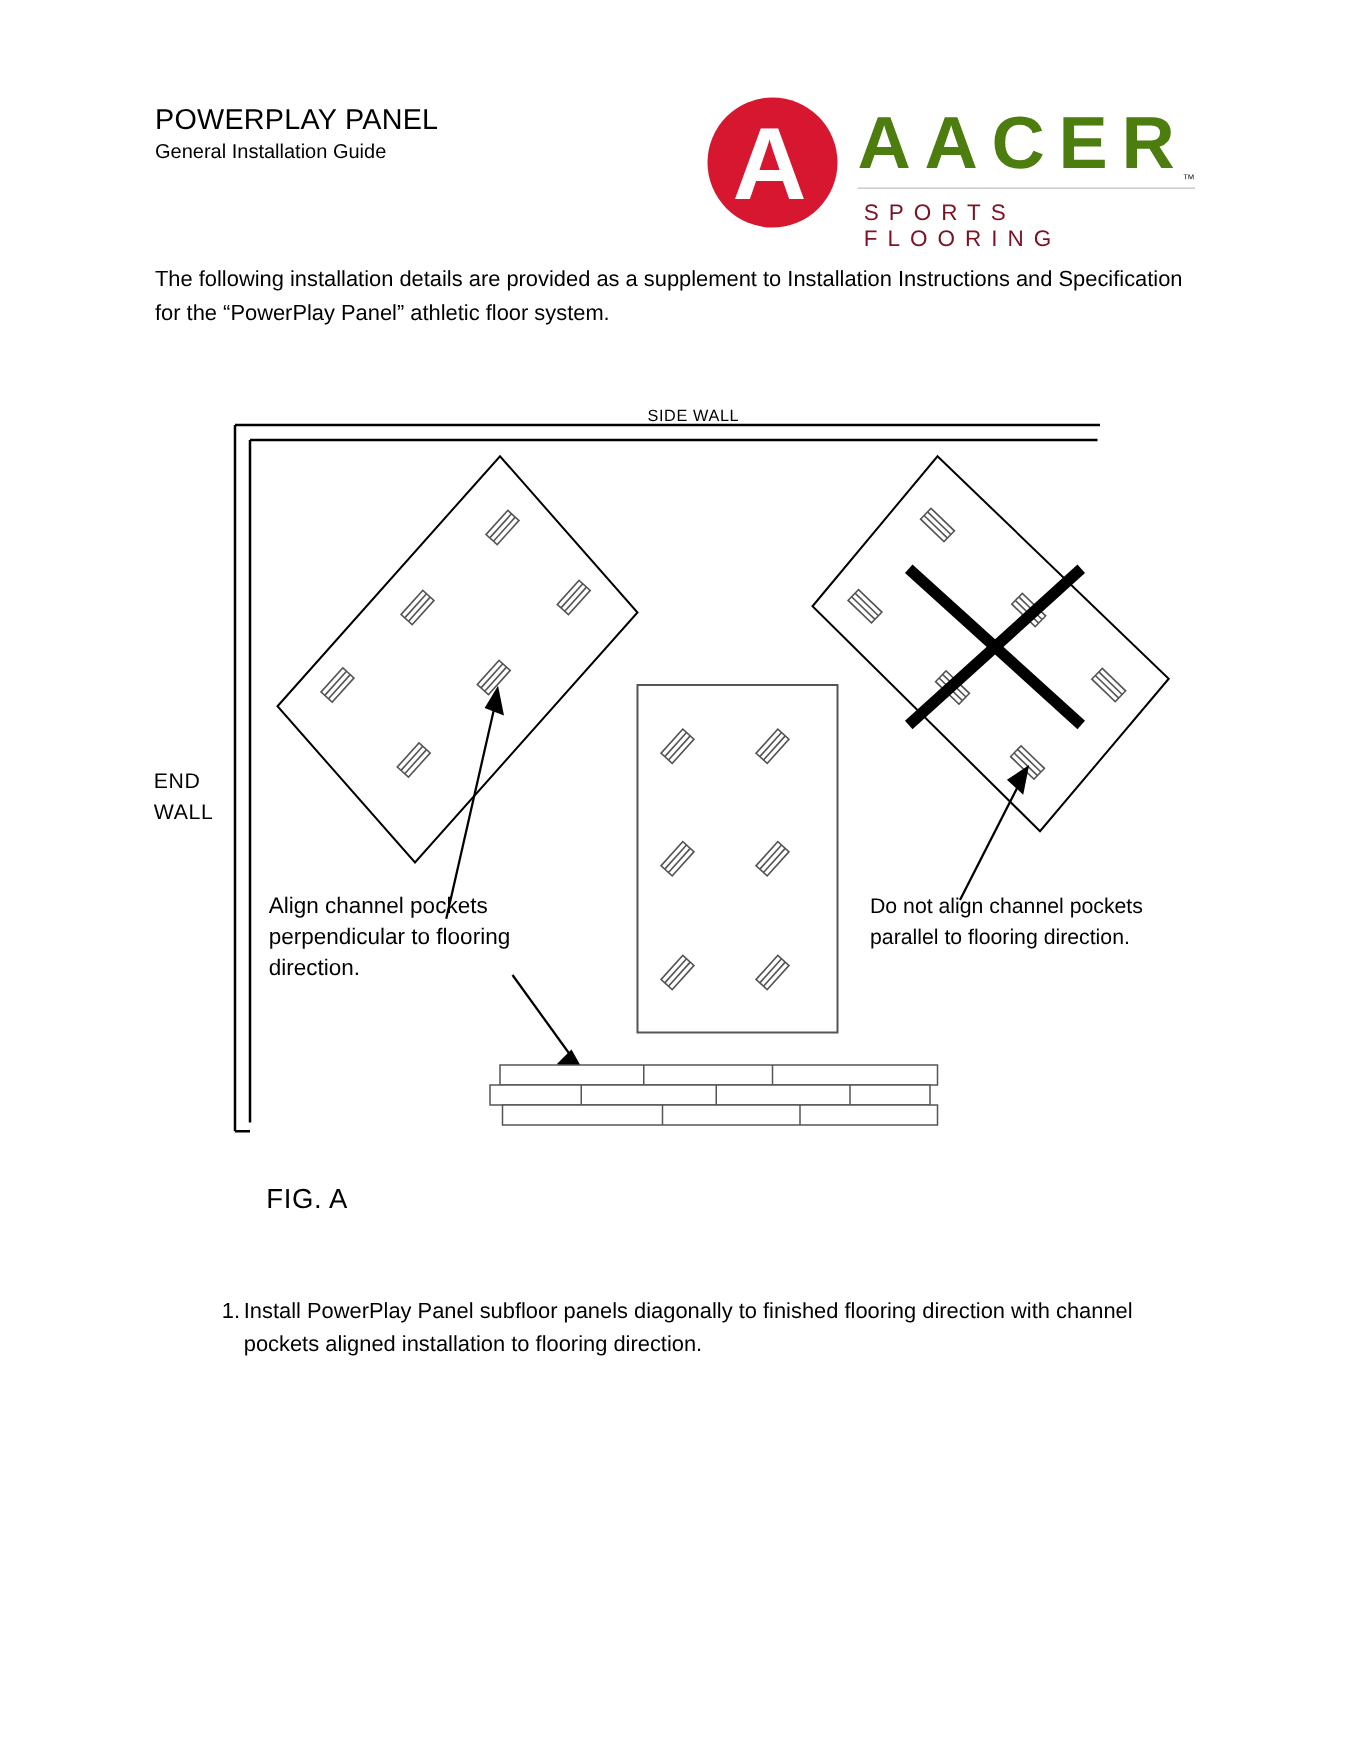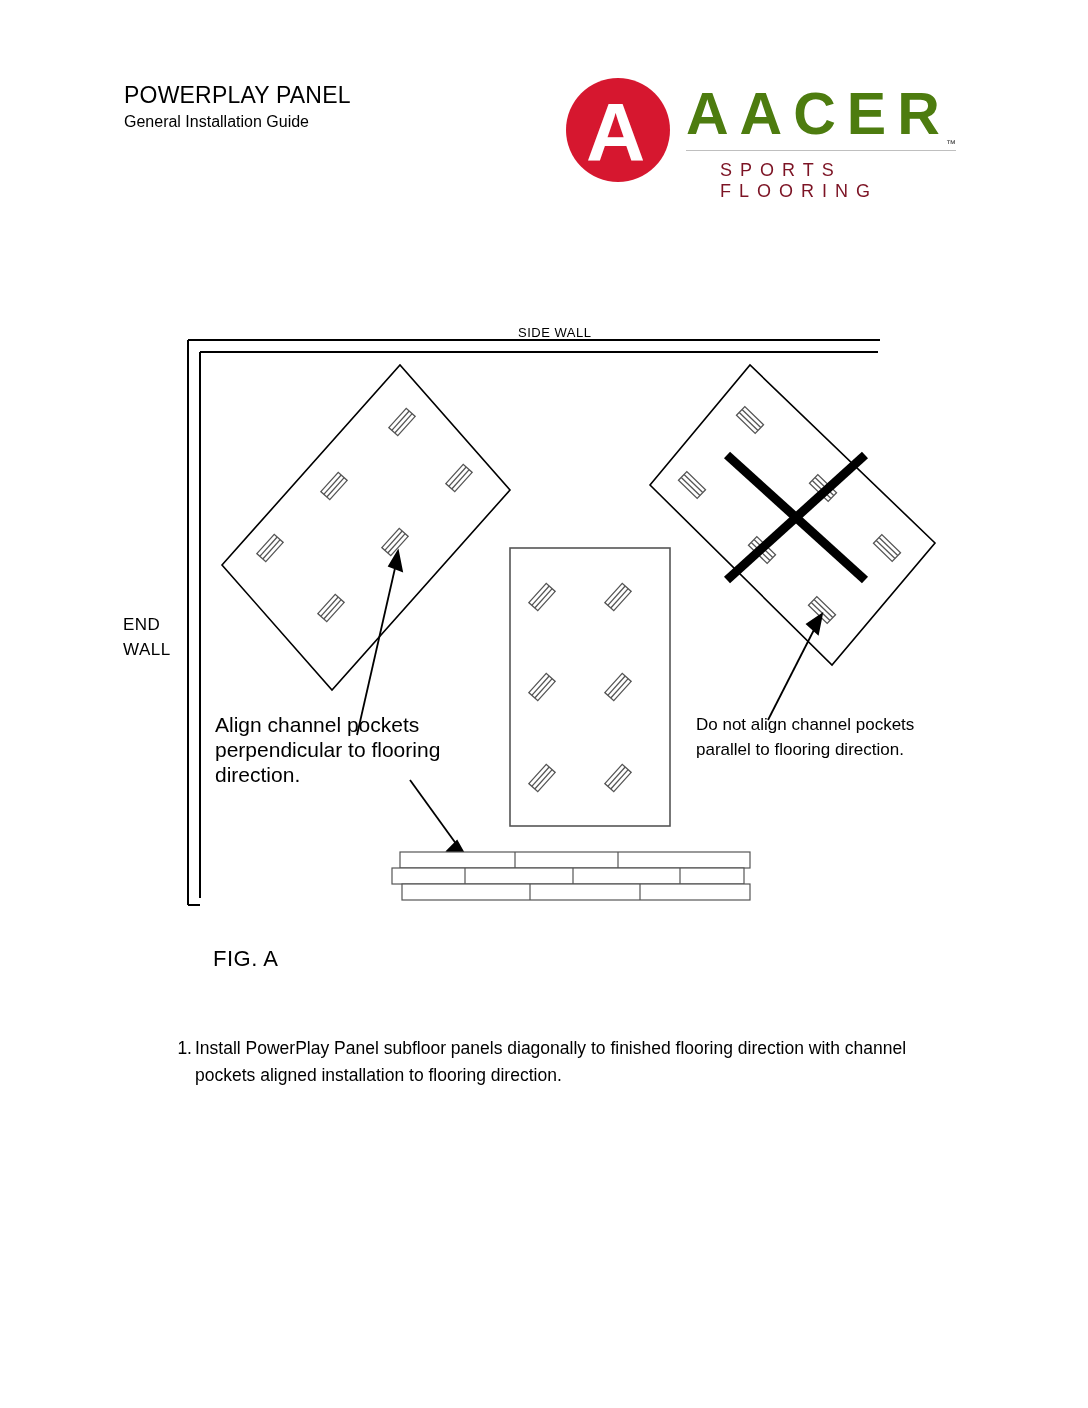--- a/index.html
+++ b/index.html
@@ -85,21 +85,20 @@
     color: #333;
   }
   .logo-sub {
     position: absolute;
     left: 125px;
     top: 82px;
     font-size: 18px;
     letter-spacing: 8px;
     color: #7c1324;
     font-family: "Liberation Sans", sans-serif;
-    margin-left: 29px;
   }
   .logo-rule {
     position: absolute;
     left: 120px;
     top: 72px;
     width: 270px;
     height: 1px;
     background: #bfbfbf;
   }
 
@@ -136,21 +135,21 @@
     top: 312px;
     font-size: 17px;
     line-height: 25px;
     letter-spacing: 0.5px;
   }
   .note-left {
     position: absolute;
     left: 105px;
     top: 412px;
     width: 250px;
-    font-size: 21px;
+    font-size: 18px;
     line-height: 25px;
   }
   .note-right {
     position: absolute;
     left: 570px;
     top: 412px;
     width: 275px;
     font-size: 17px;
     line-height: 25px;
     margin-left: 16px;
@@ -198,20 +197,21 @@
 
   <div class="logo">
     <div class="logo-mark"></div>
     <div class="logo-mark-a">A</div>
     <div class="logo-word">AACER</div>
     <div class="logo-tm">™</div>
     <div class="logo-rule"></div>
     <div class="logo-sub">SPORTS FLOORING</div>
   </div>
 
+  <div class="intro">The following installation details are provided as a supplement to Installation Instructions and Specification for the “PowerPlay Panel” athletic floor system.</div>
 
   <div class="figure">
 
     <div class="side-wall-label">SIDE WALL</div>
     <div class="end-wall-label">
       <span>END</span><br>
       <span>WALL</span>
     </div>
 
     <svg class="fig-svg" width="870" height="700" viewBox="0 0 870 700">

